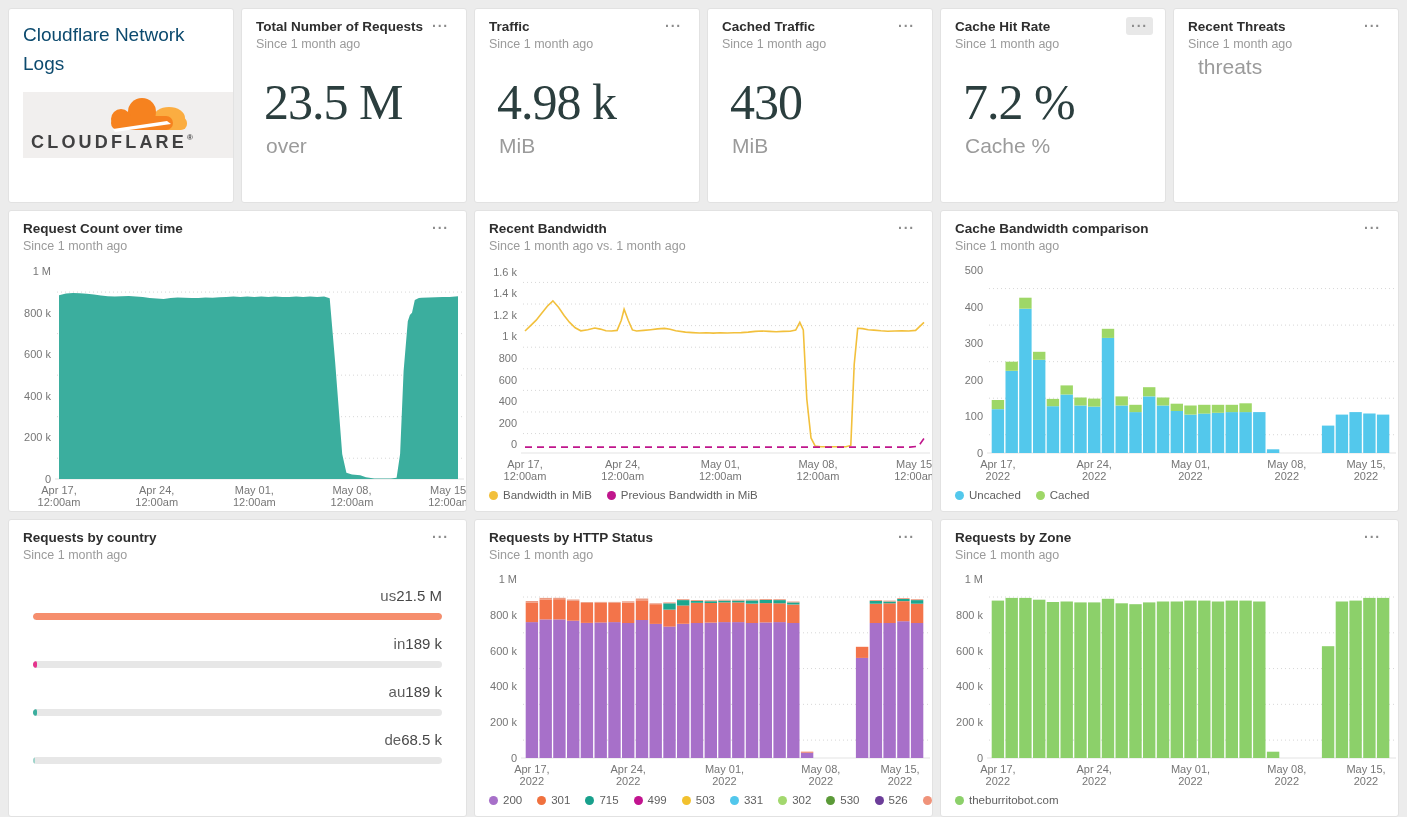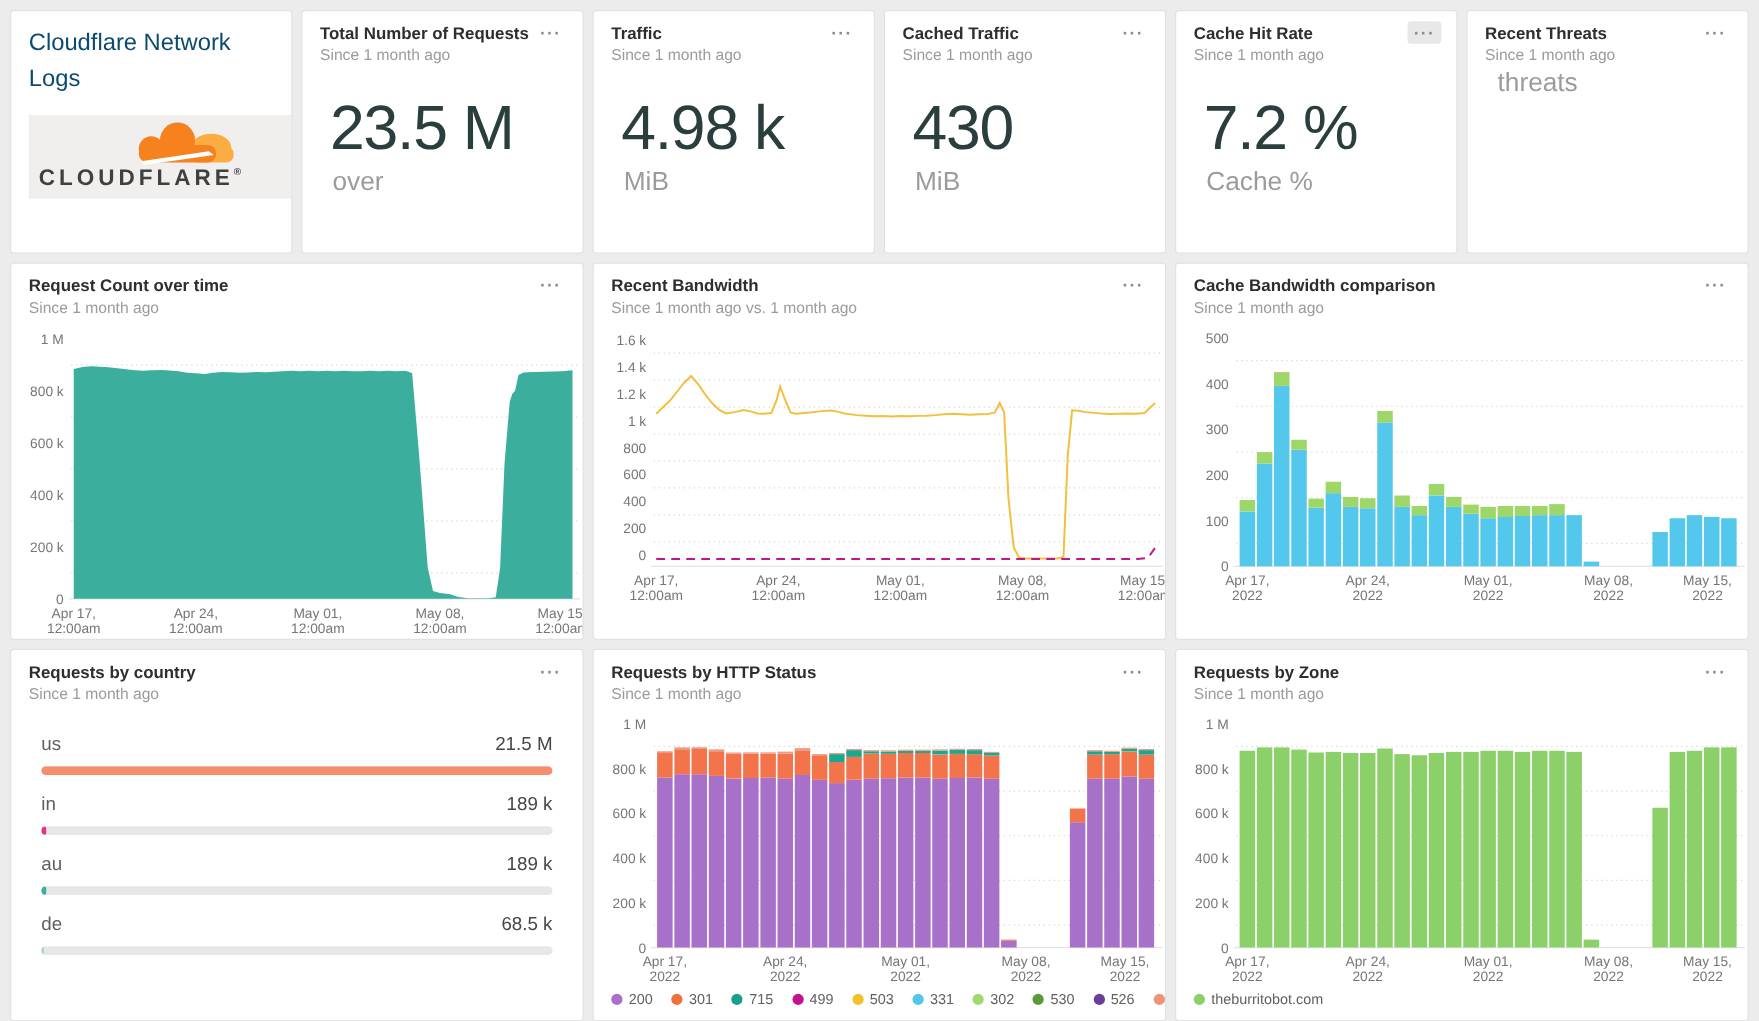--- a/index.html
+++ b/index.html
@@ -15,34 +15,34 @@
   .p-sub { font-size:12.5px; color:#9B9B9B; margin-top:3px; }
   .menu { position:absolute; top:8px; right:12px; color:#8B8B8B; font-size:14px;
     font-weight:bold; letter-spacing:1px; line-height:14px; cursor:pointer;
     padding:2px 5px; border-radius:3px; }
   .menu.active { background:#E8E8E8; }
   
   .hdr-title { font-size:19px; color:#0c4a6e; line-height:1.5; padding:12px 16px 0 14px; }
   .logo-box { margin:14px 14px 0 14px; background:#F1EFEE; padding:4px 6px; width:238px; }
   
   .stat-val { margin:24px 0 0 22px; font-size:50px; font-weight:500; color:#2B3E3E;
-    letter-spacing:-1px; line-height:1.1; }
+    letter-spacing:-1px; line-height:1.1;font-family:Liberation Serif, serif; }
   .stat-unit { margin:4px 0 0 24px; font-size:21px; color:#9B9B9B; }
   
   .chart-area { flex:1 1 auto; position:relative; }
   .chart-area svg { display:block; position:absolute; inset:0; }
   .legend { flex:0 0 26px; display:flex; align-items:center; gap:15px;
     padding:0 0 6px 14px; font-size:11.5px; color:#5F5F5F; }
   .legend .dot { width:9px; height:9px; border-radius:50%; display:inline-block;
     margin-right:5px; vertical-align:-1px; }
   .legend .item { white-space:nowrap; }
   
   .gauge { padding:10px 24px 0 24px; }
   .g-row { margin-top:15px; }
-  .g-line { display:flex; justify-content:space-between; font-size:15px; }
+  .g-line { display:flex; justify-content:flex-end; font-size:15px; }
   .g-label { color:#5F5F5F; }
   .g-value { color:#474747; }
   .g-track { margin-top:9px; height:7px; border-radius:4px; background:#E7E7E7;
     overflow:hidden; }
   .g-fill { height:7px; border-radius:4px; }
 </style>
 </head>
 <body>
 
 <div class="grid">
@@ -179,20 +179,24 @@
           <text x="245.3105" y="215" text-anchor="middle" font-size="11" fill="#767676">May 01,</text>
           <text x="245.3105" y="227" text-anchor="middle" font-size="11" fill="#767676">12:00am</text>
           <text x="342.9857" y="215" text-anchor="middle" font-size="11" fill="#767676">May 08,</text>
           <text x="342.9857" y="227" text-anchor="middle" font-size="11" fill="#767676">12:00am</text>
           <text x="440.621" y="215" text-anchor="middle" font-size="11" fill="#767676">May 15,</text>
           <text x="440.621" y="227" text-anchor="middle" font-size="11" fill="#767676">12:00am</text>
           <polyline points="50.0,78.0 55.6,72.6 61.2,67.2 66.7,60.2 72.3,53.2 77.9,47.8 83.5,54.3 89.1,62.4 94.6,69.4 100.2,74.8 105.8,77.8 112.8,76.7 119.8,75.0 125.3,76.1 130.9,77.8 136.5,78.0 142.1,77.4 146.3,67.2 149.1,56.2 153.2,67.2 157.4,76.9 161.6,78.0 168.6,77.4 175.6,76.7 182.5,75.9 189.5,75.4 195.1,76.3 200.7,77.8 210.4,79.1 217.4,79.6 224.4,80.0 231.4,79.8 238.3,80.1 245.3,79.8 252.3,80.0 259.3,79.7 266.2,79.6 273.2,79.1 280.2,78.4 287.2,78.0 294.1,78.4 301.1,78.7 308.1,78.4 315.1,78.2 320.7,77.1 324.8,69.4 328.3,76.9 331.8,146.0 336.0,184.9 340.2,193.0 345.8,193.7 356.9,193.7 370.9,193.7 375.8,192.4 379.2,111.5 382.7,75.3 387.6,75.6 393.2,76.7 398.8,77.1 405.8,77.8 412.7,78.2 419.7,78.0 426.7,77.8 433.7,78.0 440.6,77.4 449.0,69.4" fill="none" stroke="#F2C03C" stroke-width="1.6" stroke-dasharray="none"></polyline>
           <polyline points="50.0,194.1 435.0,194.1 443.4,193.3 449.0,185.4" fill="none" stroke="#C0168C" stroke-width="1.6" stroke-dasharray="7 5"></polyline>
         </svg>
     </div>
+    <div class="legend">
+        <span class="item"><span class="dot" style="background: rgb(242, 192, 60);"></span><span>Bandwidth in MiB</span></span>
+        <span class="item"><span class="dot" style="background: rgb(192, 22, 140);"></span><span>Previous Bandwidth in MiB</span></span>
+      </div>
   </div>
 
   <div class="panel span2">
     <div class="p-head">
       <div class="p-title">Cache Bandwidth comparison</div>
       <div class="p-sub">Since 1 month ago</div>
       <span class="menu">···</span>
     </div>
     <div class="chart-area">
       <svg width="457" height="232">
@@ -258,20 +262,24 @@
           <rect x="298.4" y="150.3" width="12.4" height="8.8" fill="#9ED767"></rect>
           <rect x="312.1" y="159.1" width="12.4" height="40.9" fill="#53C8EC"></rect>
           <rect x="325.9" y="196.3" width="12.4" height="3.7" fill="#53C8EC"></rect>
           <rect x="380.9" y="172.6" width="12.4" height="27.4" fill="#53C8EC"></rect>
           <rect x="394.7" y="161.6" width="12.4" height="38.4" fill="#53C8EC"></rect>
           <rect x="408.4" y="159.1" width="12.4" height="40.9" fill="#53C8EC"></rect>
           <rect x="422.2" y="160.5" width="12.4" height="39.5" fill="#53C8EC"></rect>
           <rect x="435.9" y="161.6" width="12.4" height="38.4" fill="#53C8EC"></rect>
         </svg>
     </div>
+    <div class="legend">
+        <span class="item"><span class="dot" style="background: rgb(83, 200, 236);"></span><span>Uncached</span></span>
+        <span class="item"><span class="dot" style="background: rgb(158, 215, 103);"></span><span>Cached</span></span>
+      </div>
   </div>
 
   <div class="panel span2">
     <div class="p-head">
       <div class="p-title">Requests by country</div>
       <div class="p-sub">Since 1 month ago</div>
       <span class="menu">···</span>
     </div>
     <div class="gauge">
         <div class="g-row">

